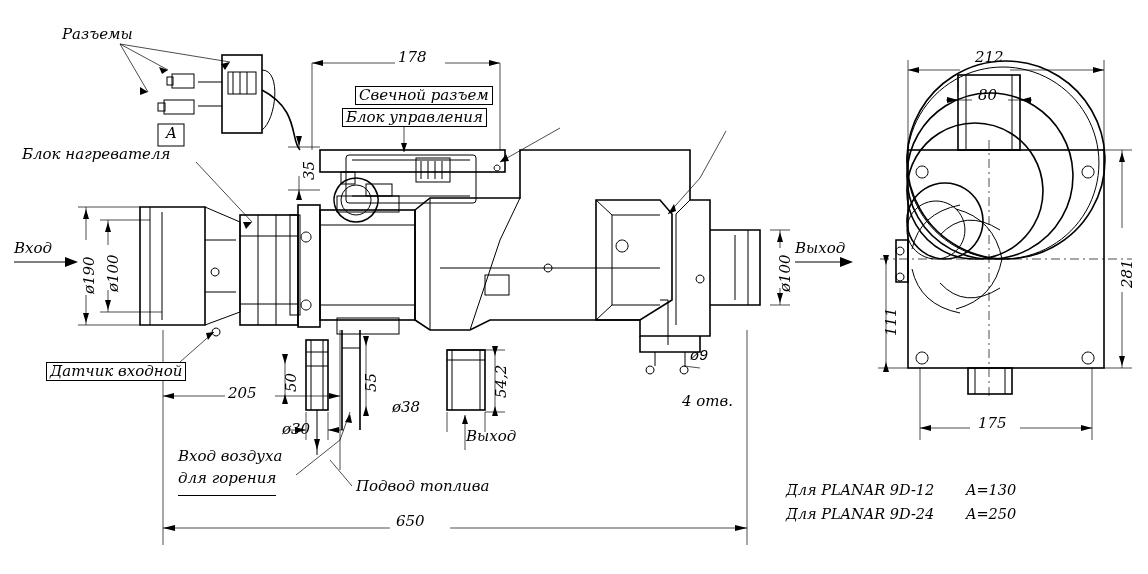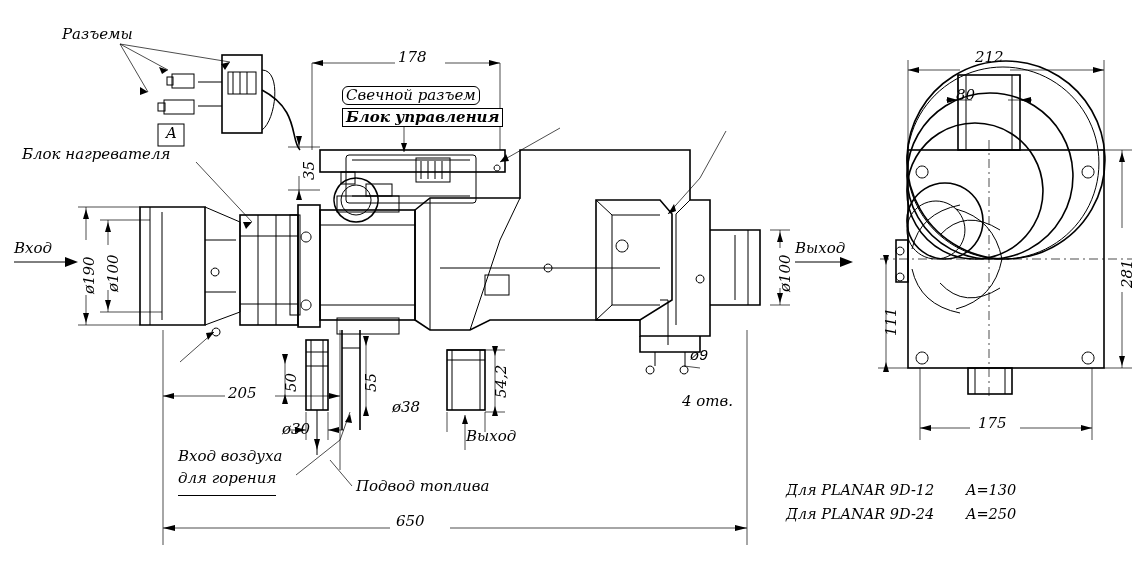--- a/index.html
+++ b/index.html
@@ -284,26 +284,27 @@
     <line class="dash" x1="880" y1="259" x2="1132" y2="259"></line>
     <line class="dash" x1="989" y1="140" x2="989" y2="400"></line>
   </g>
 
 </svg>
 
 <div class="lbl" style="left:62px;top:26px;">Разъемы</div>
 <div class="lbl" style="left:166px;top:125px;font-size:15px;">A</div>
 <div class="lbl" style="left:22px;top:146px;">Блок нагревателя</div>
 
-<div class="lbl boxed" style="left:342px;top:86px;border-radius:6px;">Свечной разъем</div>
-<div class="lbl boxed" style="left:342px;top:108px;font-weight:bold;">Блок управления</div>
+<div class="lbl boxed" style="left:355px;top:86px;">Свечной разъем</div>
+<div class="lbl boxed" style="left:342px;top:108px;">Блок управления</div>
 
 <div class="lbl" style="left:14px;top:240px;">Вход</div>
 <div class="lbl" style="left:795px;top:240px;">Выход</div>
 
+<div class="lbl boxed" style="left:46px;top:362px;">Датчик входной</div>
 
 <div class="lbl" style="left:178px;top:448px;">Вход воздуха</div>
 <div class="lbl" style="left:178px;top:470px;border-bottom:1px solid #000;padding-bottom:8px;">для горения</div>
 <div class="lbl" style="left:356px;top:478px;">Подвод топлива</div>
 
 <div class="lbl" style="left:466px;top:428px;">Выход</div>
 
 <div class="dim" style="left:398px;top:48px;">178</div>
 <div class="dim vert" style="left:300px;top:180px;">35</div>
 <div class="dim vert" style="left:80px;top:294px;">ø190</div>
@@ -313,21 +314,21 @@
 <div class="dim vert" style="left:282px;top:392px;">50</div>
 <div class="dim vert" style="left:362px;top:392px;">55</div>
 <div class="dim" style="left:392px;top:398px;">ø38</div>
 <div class="dim vert" style="left:492px;top:398px;">54,2</div>
 <div class="dim" style="left:282px;top:420px;">ø30</div>
 <div class="dim" style="left:690px;top:348px;font-family:Liberation Mono, monospace;">ø9</div>
 <div class="dim" style="left:682px;top:392px;">4 отв.</div>
 <div class="dim" style="left:396px;top:512px;">650</div>
 
 <div class="dim" style="left:975px;top:48px;">212</div>
-<div class="dim" style="left:956px;top:86px;">80</div>
+<div class="dim" style="left:978px;top:86px;">80</div>
 <div class="dim vert" style="left:1118px;top:288px;">281</div>
 <div class="dim vert" style="left:882px;top:336px;">111</div>
 <div class="dim" style="left:978px;top:414px;">175</div>
 
 <div class="note" style="left:786px;top:482px;">Для PLANAR 9D-12</div>
 <div class="note" style="left:966px;top:482px;">A=130</div>
 <div class="note" style="left:786px;top:506px;">Для PLANAR 9D-24</div>
 <div class="note" style="left:966px;top:506px;text-align:right;">A=250</div>
 
 </div>

